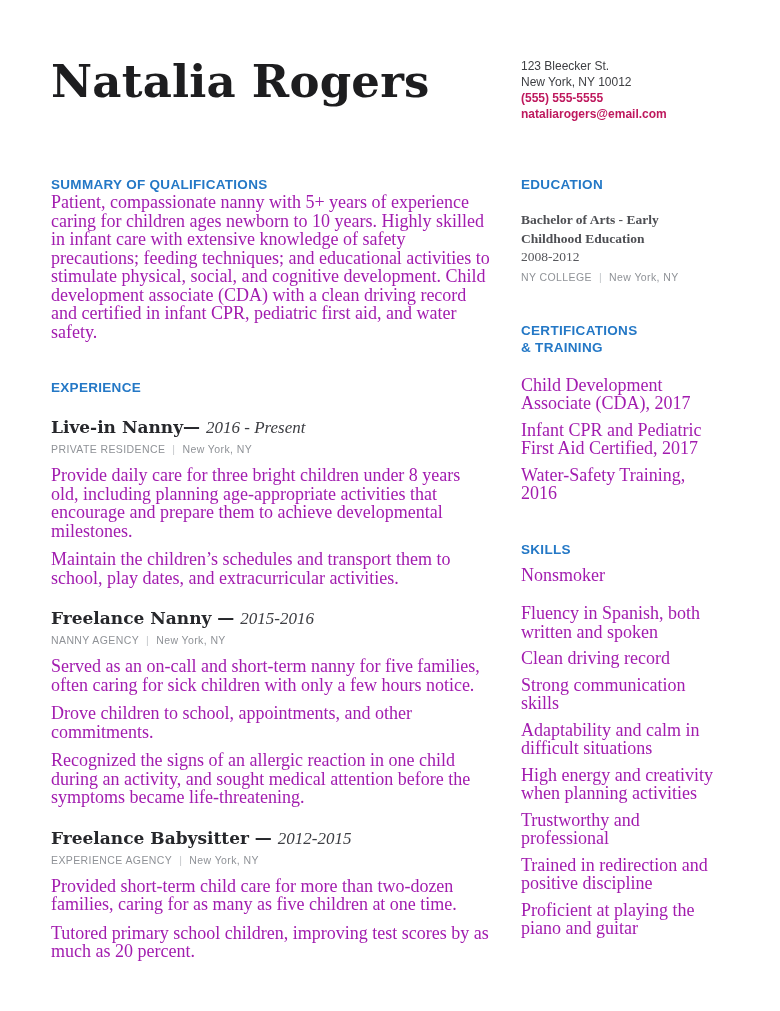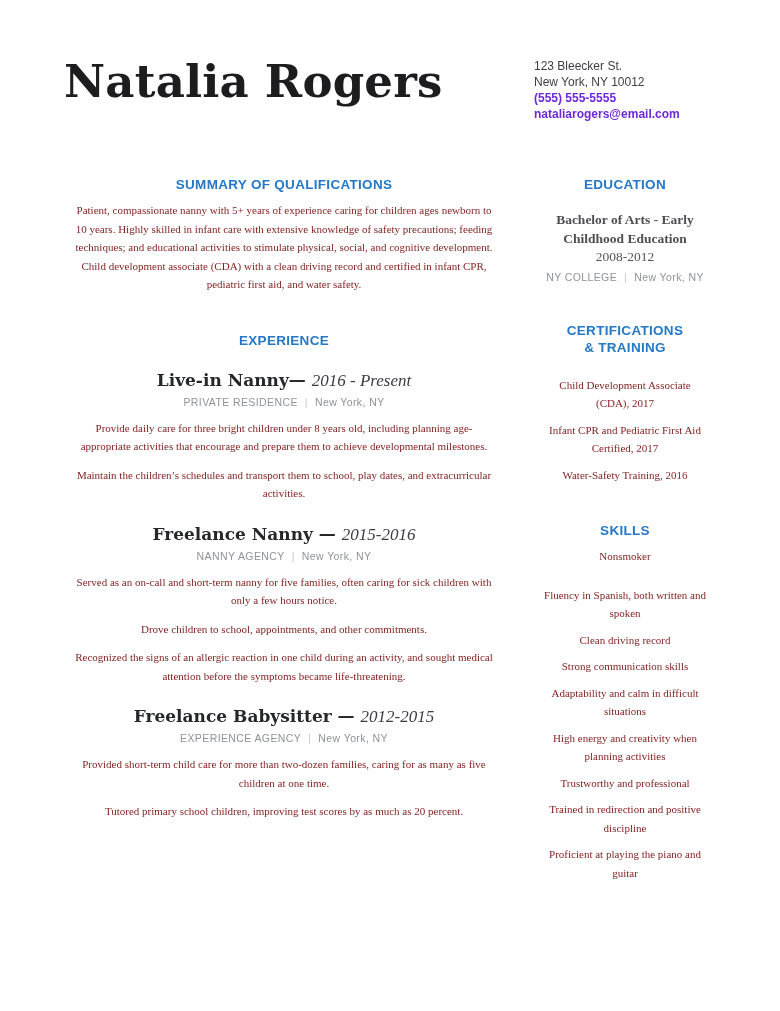--- a/index.html
+++ b/index.html
@@ -5,21 +5,21 @@
   :root { --accent: #2478c6; }
   * { box-sizing: border-box; }
   html, body { margin: 0; padding: 0; }
   body {
     width: 780px; height: 1011px;
     background: #ffffff;
     font-family: "Liberation Serif", serif;
     color: #56575c;
     overflow: hidden;
   }
-  .page { padding: 56px 64px 0 64px; }
+  .page { padding: 56px 64px 0 51px; }
 
   
   .header { display: flex; gap: 30px; align-items: flex-start; }
   .name {
     flex: 0 0 440px;
     margin: 0;
     font-family: "DejaVu Serif", serif;
     font-weight: 700;
     font-size: 45px;
     line-height: 1.15;
@@ -27,44 +27,44 @@
     color: #1d1d1f;
   }
   .contact {
     flex: 1; min-width: 0;
     padding-top: 2px;
     font-family: "Liberation Sans", sans-serif;
     font-size: 12px;
     line-height: 16px;
     color: #3d3e42;
   }
-  .contact .bold { font-weight: 700; color: #6d28d9; }
+  .contact .bold { font-weight: 700; color: #be185d; }
 
   
-  .cols { display: flex; gap: 30px; text-align: center; }
+  .cols { display: flex; gap: 30px; }
   .col-left { flex: 0 0 440px; min-width: 0; }
   .col-right { flex: 1; min-width: 0; }
 
   .sec-h {
     margin: 0;
     font-family: "Liberation Sans", sans-serif;
     font-weight: 700;
     font-size: 13.5px;
     line-height: 17px;
     letter-spacing: 0.3px;
     color: var(--accent);
   }
   .mt-first { margin-top: 54px; }
   .mt-sec   { margin-top: 38px; }
 
   p.body-text, .item {
-    margin: 8px;
-    font-size: 11px;
+    margin: 0;
+    font-size: 18px;
     line-height: 18.5px;
-    color: #7f1d1d;
+    color: #a21caf;
   }
   .summary-text { margin-top: 18px; }
 
   
   .job { margin-top: 20px; }
   .job-title {
     margin: 0;
     font-family: "DejaVu Serif", serif;
     font-weight: 700;
     font-size: 17px;

